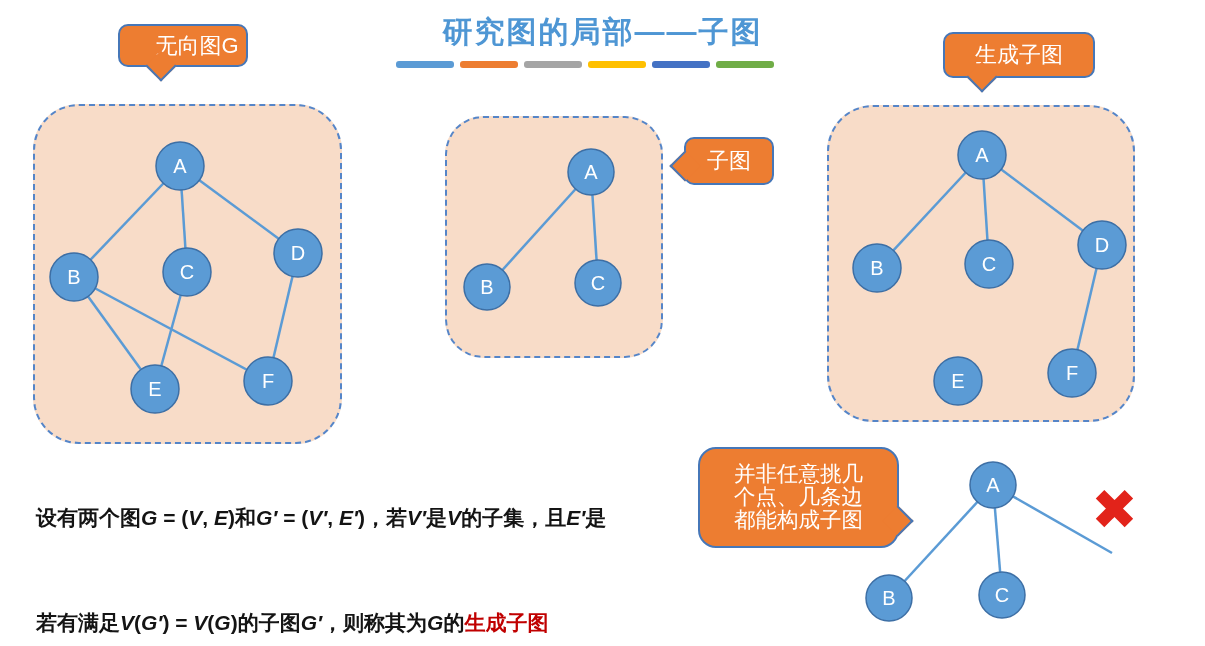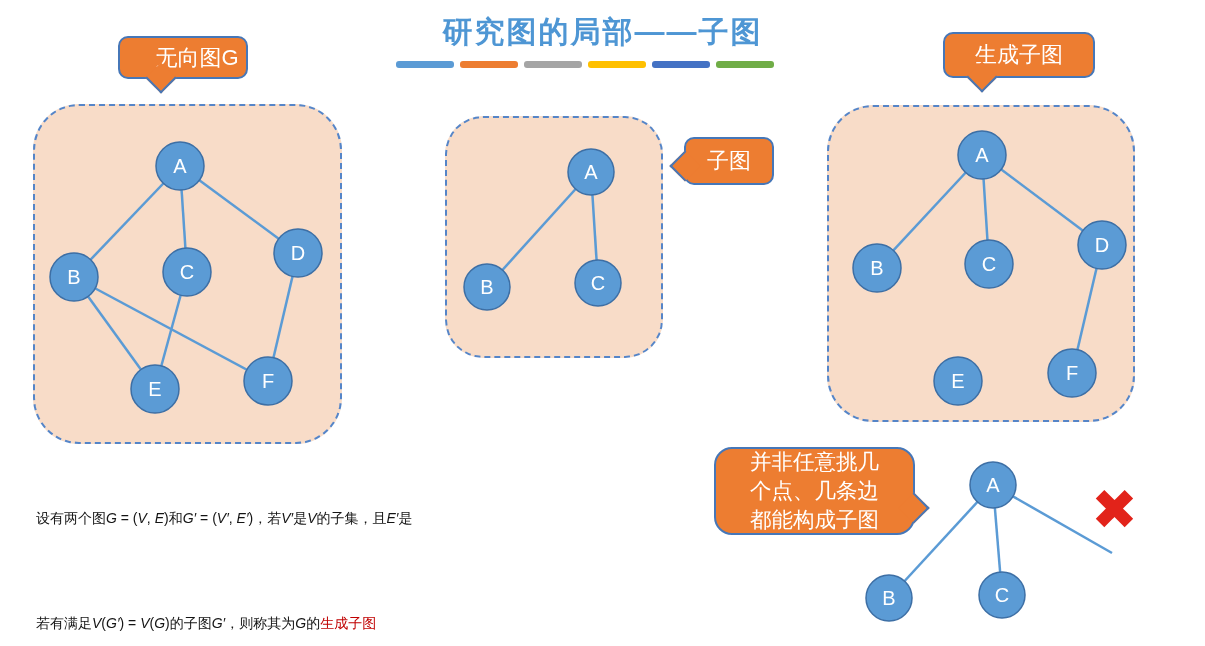--- a/index.html
+++ b/index.html
@@ -32,32 +32,32 @@
   .callout {
     position:absolute; background:#ED7D31; border:2px solid #4677B8; border-radius:10px;
     color:#ffffff; display:flex; align-items:center; justify-content:center;
     box-sizing:border-box; font-size:22px;
   }
   .tail { position:absolute; width:20px; height:20px; background:#ED7D31; transform:rotate(45deg); }
   .tail.down  { border-right:2px solid #4677B8; border-bottom:2px solid #4677B8; }
   .tail.left  { border-left:2px solid #4677B8;  border-bottom:2px solid #4677B8; }
   .tail.rightp{ border-top:2px solid #4677B8;   border-right:2px solid #4677B8; }
 
-  .co-undirected { left:118px; top:36px;  width:130px; height:43px;padding-left:28px; }
+  .co-undirected { left:118px; top:24px;  width:130px; height:43px;padding-left:28px; }
   .co-undirected .tail { left:30px; bottom:-12px; }
   .co-subgraph   { left:684px; top:137px; width:90px;  height:48px; }
   .co-subgraph .tail { left:-12px; top:16px; }
   .co-spanning   { left:943px; top:32px;  width:152px; height:46px; }
   .co-spanning .tail { left:26px; bottom:-12px; }
-  .co-warning    { left:714px; top:447px; width:201px; height:88px; border-radius:18px;
-                   white-space:pre-line; line-height:29px; font-size:21.5px; }
+  .co-warning    { left:698px; top:447px; width:201px; height:101px; border-radius:18px;
+                   white-space:pre-line; line-height:23px; font-size:21.5px; }
   .co-warning .tail { right:-12px; bottom:14px; }
 
   .para { position:absolute; left:36px; width:650px; color:#141414;
-          font-size:14px; line-height:30px; }
+          font-size:21px; line-height:30px;font-weight:bold; }
   .para1 { top:503px; }
   .para2 { top:608px; }
   .seg.it  { font-style:italic; }
   .seg.red { color:#C00000; }
 
   .cross { position:absolute; left:1091px; top:482px; color:#E2231A;
            font-size:56px; font-weight:bold; line-height:1; }
 </style>
 </head>
 <body>

